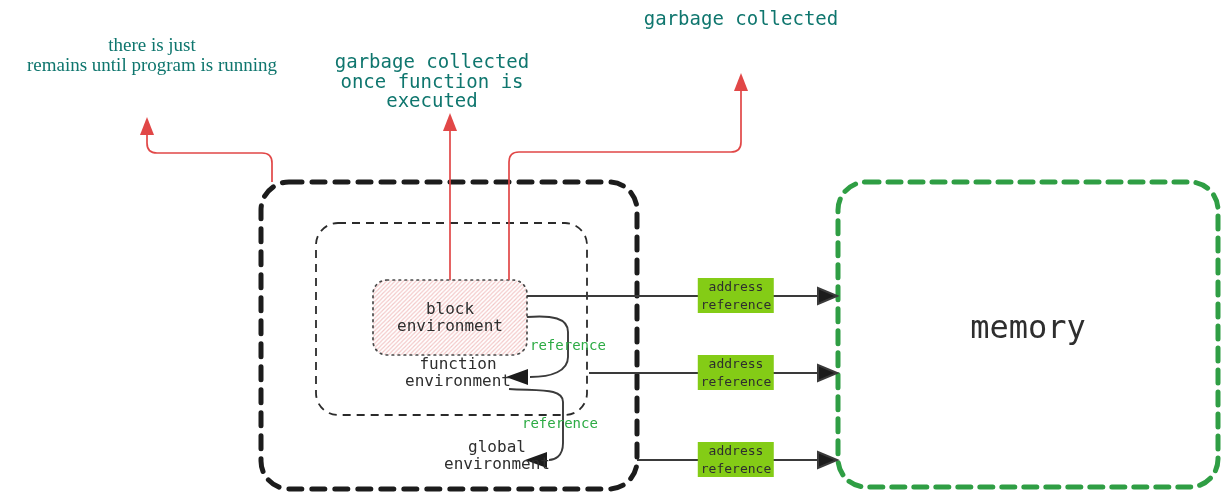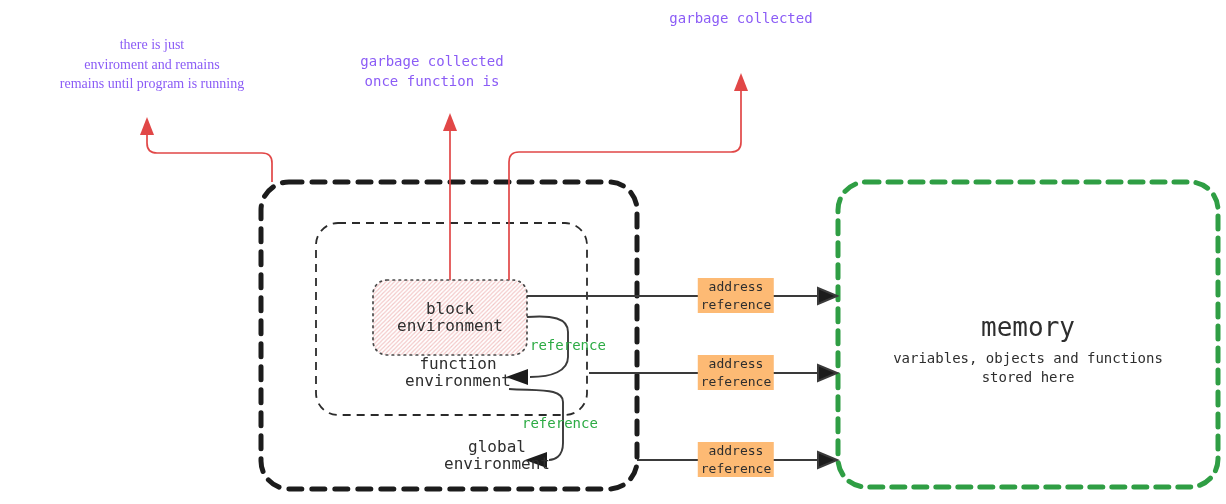--- a/index.html
+++ b/index.html
@@ -6,25 +6,25 @@
   .canvas{
     position:relative;
     width:1226px;height:504px;
     background:#ffffff;
     font-family:"DejaVu Sans Mono","Liberation Mono",monospace;
     overflow:hidden;
   }
   svg.layer{position:absolute;left:0;top:0;}
   .txt{position:absolute;color:#2e2e2e;white-space:nowrap;}
   .center{transform:translateX(-50%);text-align:center;}
-  .note{color:#8b5cf6;font-size:14px;line-height:19.5px;}
+  .note{color:#0f766e;font-size:19px;line-height:19.5px;}
   .envlabel{font-size:16px;line-height:16.5px;}
   .ref{color:#2cab44;font-size:14px;line-height:15px;}
-  .addr{font-size:13px;line-height:17.5px;background:#fdba74;padding:0 3px;}
-  .mem-title{font-size:26px;line-height:28px;}
+  .addr{font-size:13px;line-height:17.5px;background:#84cc16;padding:0 3px;}
+  .mem-title{font-size:32px;line-height:28px;}
   .mem-sub{font-size:14px;line-height:18.5px;}
 </style>
 </head>
 <body>
 
 <div class="canvas">
 
   <svg class="layer" width="1226" height="504" viewBox="0 0 1226 504">
     <defs>
       <pattern id="pinkHatch" width="4.2" height="4.2" patternUnits="userSpaceOnUse">
@@ -63,27 +63,27 @@
     </g>
     <g fill="#e14747" stroke="none">
       <polygon points="147,117 140,135 154,135"></polygon>
       <polygon points="450,113 443,131 457,131"></polygon>
       <polygon points="741,73 734,91 748,91"></polygon>
     </g>
   </svg>
 
   <div class="txt note center" style="left:152px;top:35px;font-family:Liberation Serif, serif;">
     <div>there is just</div>
-    <div>enviroment and remains</div>
     <div>remains until program is running</div>
   </div>
 
   <div class="txt note center" style="left:432px;top:52px;">
     <div>garbage collected</div>
     <div>once function is</div>
+    <div>executed</div>
   </div>
 
   <div class="txt note center" style="left:741px;top:9px;">
     <div>garbage collected</div>
   </div>
 
   <div class="txt envlabel center" style="left:450px;top:301px;">
     <div>block</div>
     <div>environment</div>
   </div>
@@ -108,18 +108,14 @@
   <div class="txt addr center" style="left:736px;top:355px;">
     <div>address</div>
     <div>reference</div>
   </div>
   <div class="txt addr center" style="left:736px;top:442px;">
     <div>address</div>
     <div>reference</div>
   </div>
 
   <div class="txt mem-title center" style="left:1028px;top:313px;">memory</div>
-  <div class="txt mem-sub center" style="left:1028px;top:349px;">
-    <div>variables, objects and functions</div>
-    <div>stored here</div>
-  </div>
 
 </div>
 
 </body></html>

